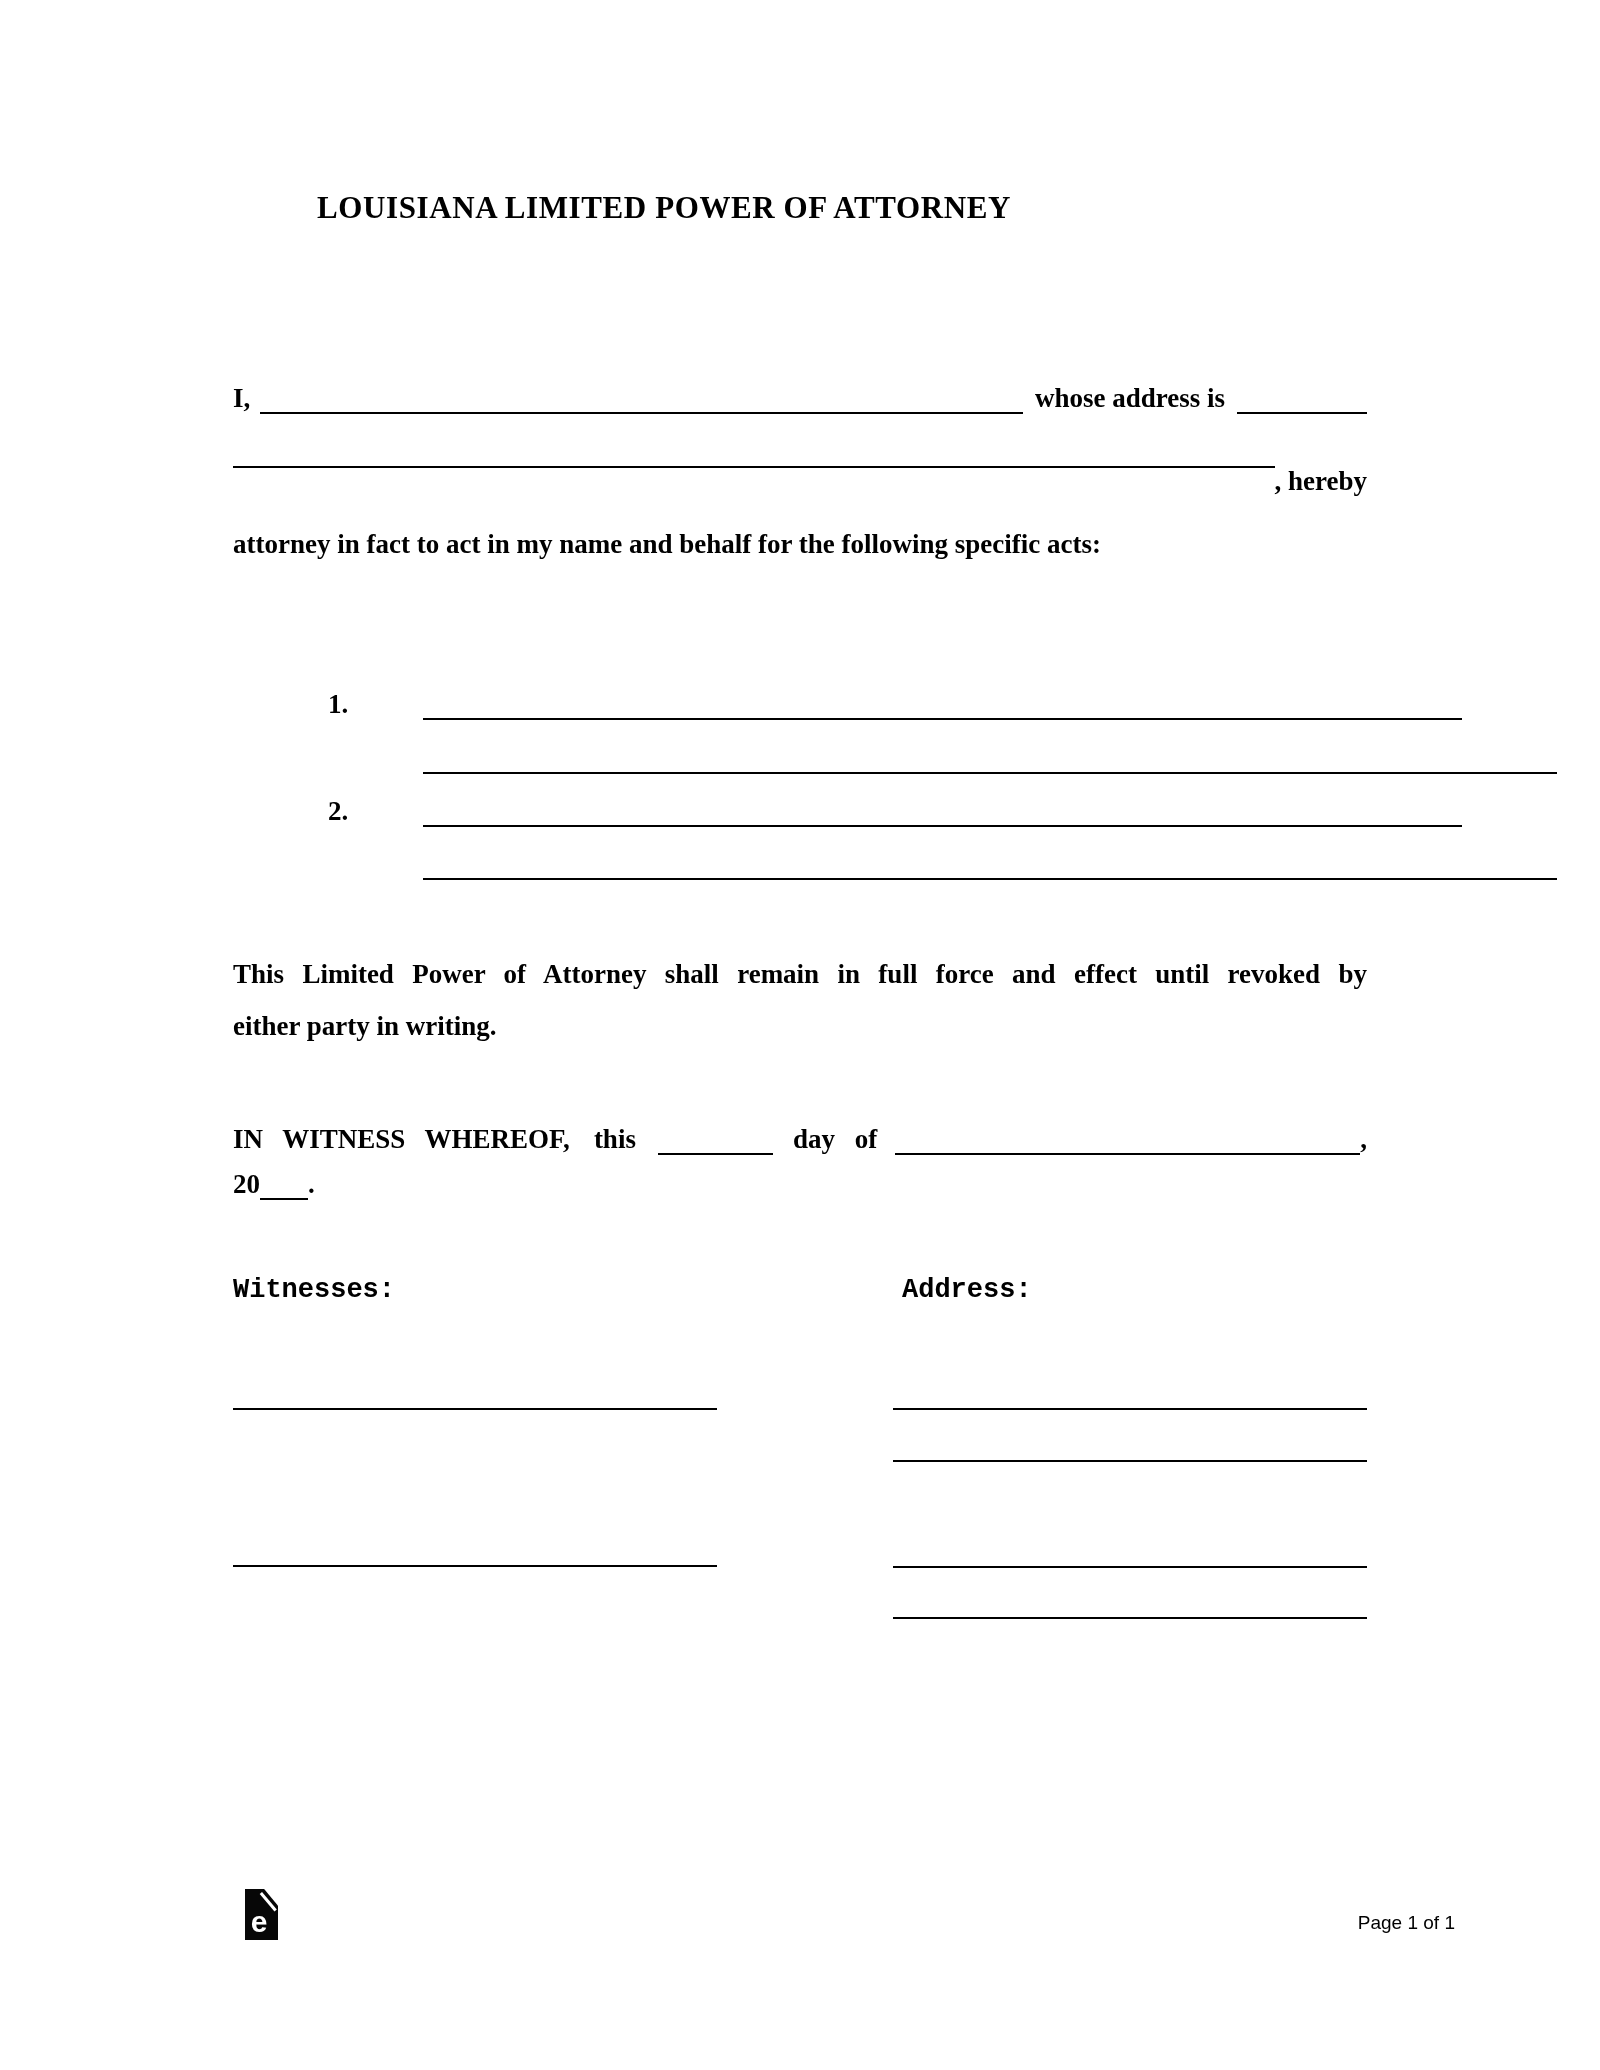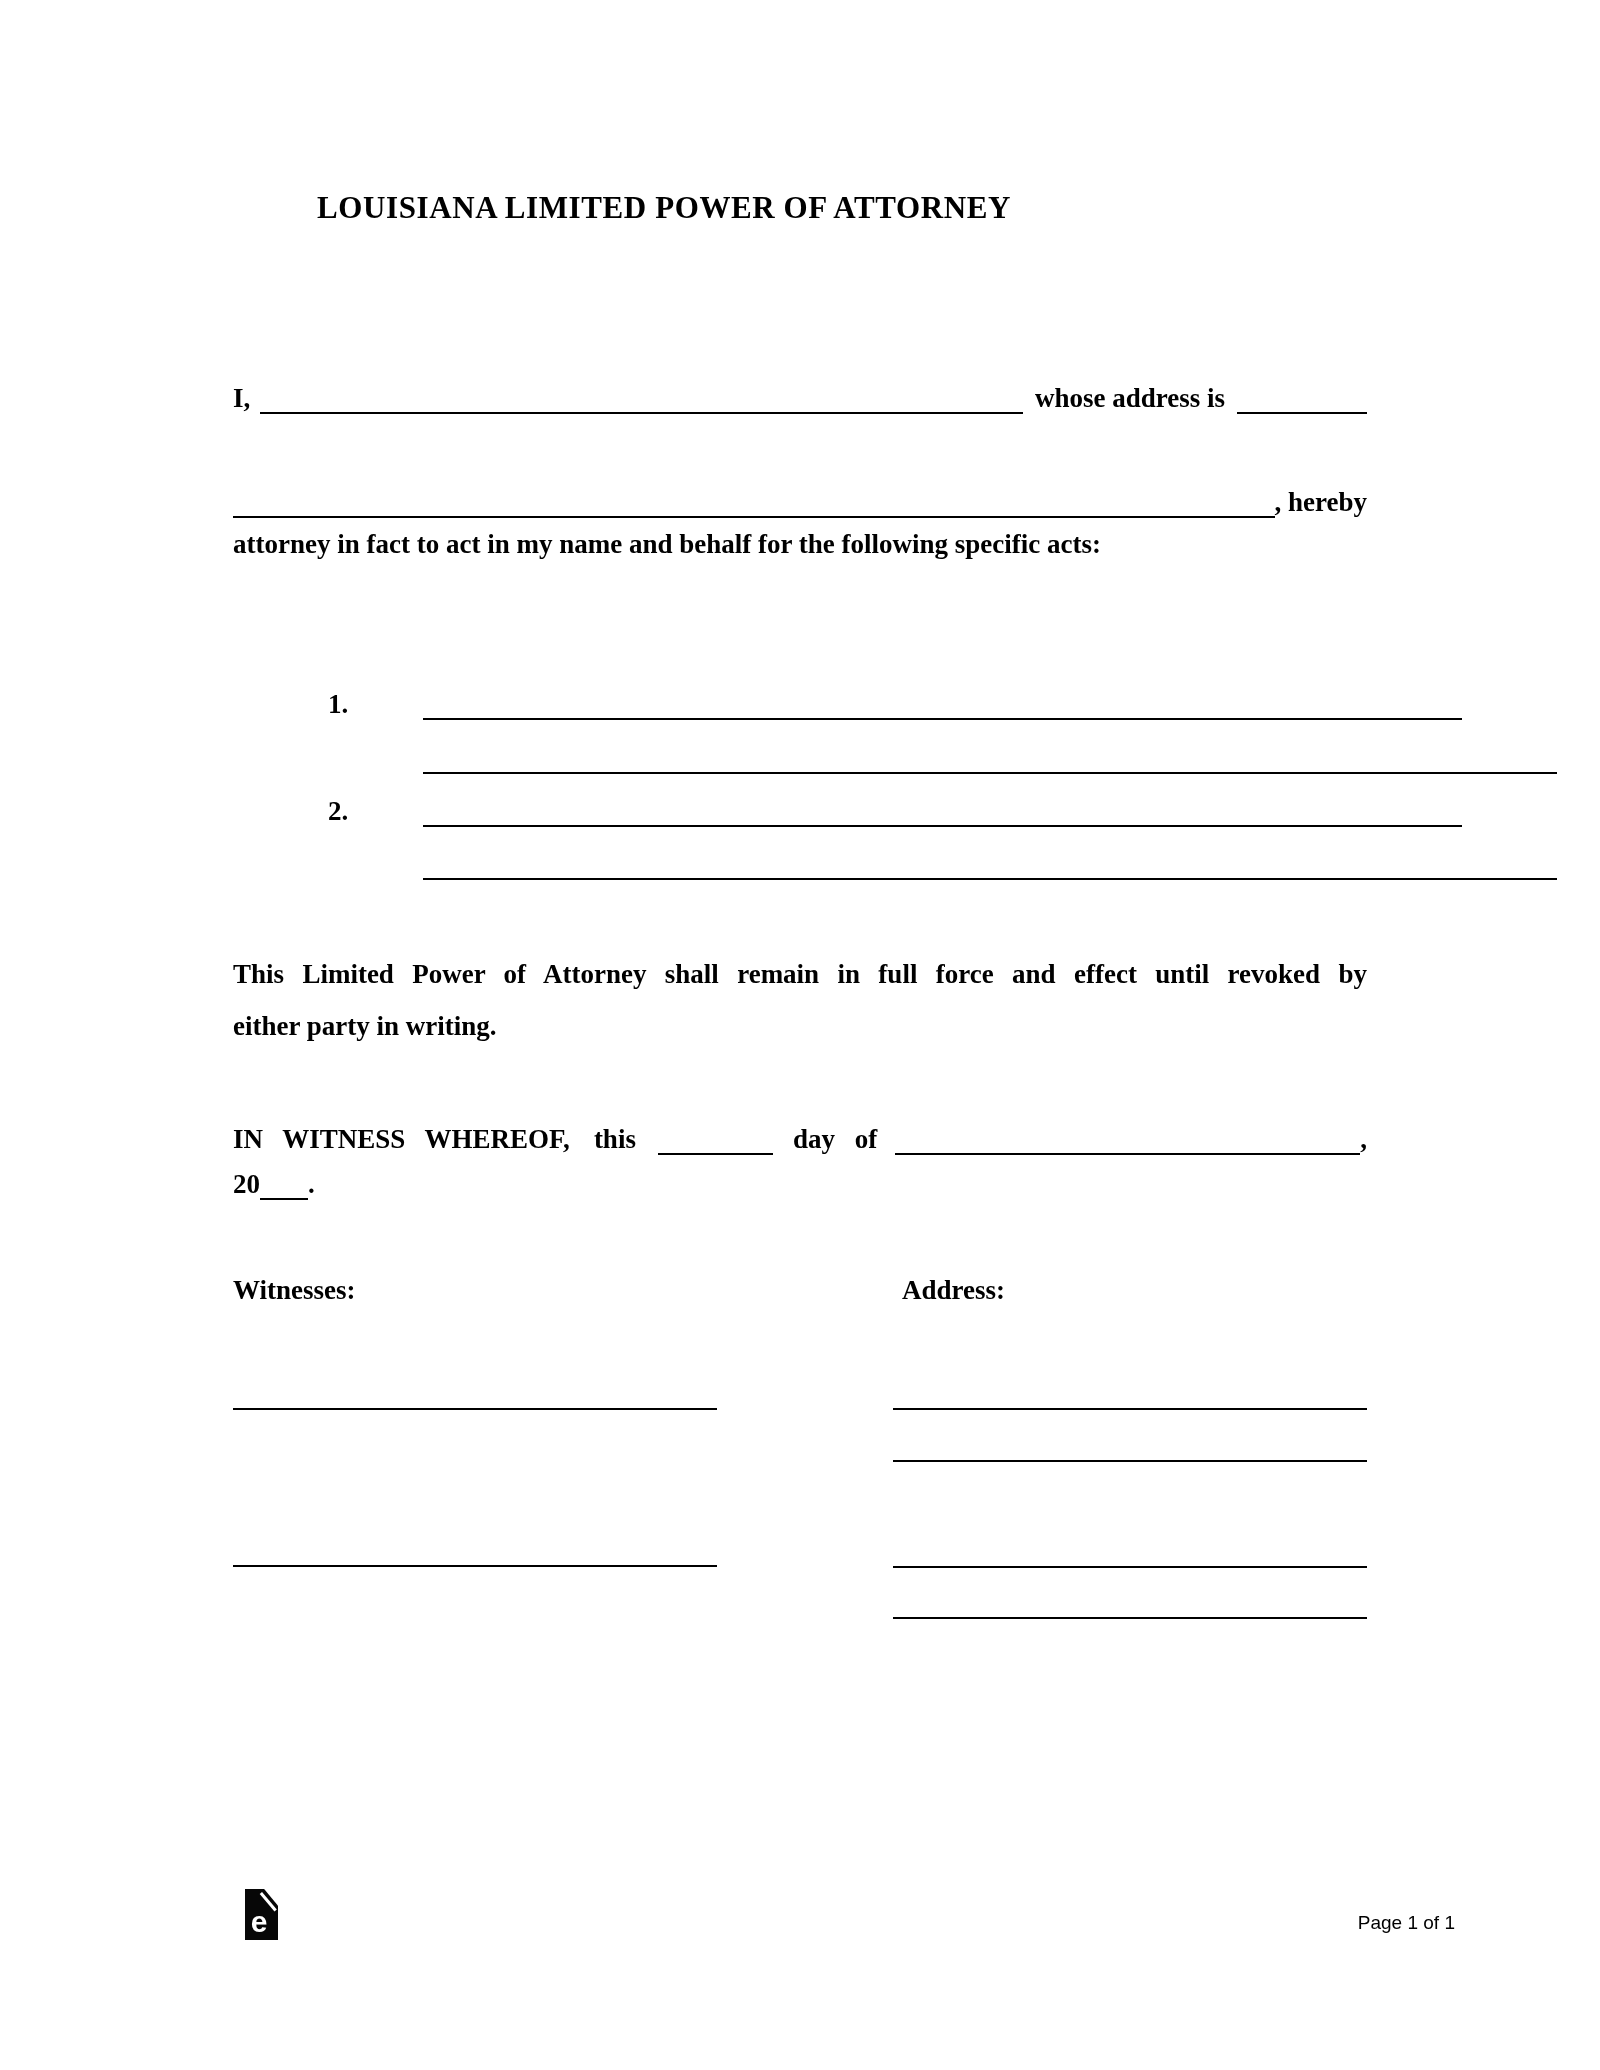--- a/index.html
+++ b/index.html
@@ -18,41 +18,41 @@
   .u  { height:0; border-bottom:2.5px solid #000; }
   .bu { display:inline-block; height:0; border-bottom:2.5px solid #000;
         margin-bottom:-7px; }
 
   .frow { display:flex; align-items:flex-end; }
   .grow { flex:1 1 auto; }
 
   .p1 { top:372px; height:42px; }
   .p2 { top:466px; }
   .line52 { height:52px; }
-  .line52.frow { align-items:flex-end; }
+  .line52.frow { align-items:flex-start; }
   .txt52 { line-height:52px; }
   .just { line-height:52px; text-align:justify; text-align-last:justify; }
 
   .mr6  { margin-right:12px; }  .mr10 { margin-right:10px; }
   .mr12 { margin-right:12px; } .mr18 { margin-right:18px; }
   .mr20 { margin-right:20px; } .mr22 { margin-right:22px; }
   .mr24 { margin-right:24px; }
   .ws   { word-spacing:10px; }
   .wsb  { word-spacing:13px; }
 
   .act-row { height:46px; display:flex; align-items:flex-end; }
   .act-num { flex:0 0 95px; }
   .ind1 { padding-left:95px; }
   .ind2 { padding-left:190px; }
 
   .p3 { top:948px; }
   .p4l1 { top:1109px; height:46px; }
   .p4l2 { top:1161px; line-height:46px; }
 
-  .label { line-height:33px; }
+  .label { line-height:33px;font-family:Liberation Mono, monospace; }
   .sigline { border-bottom:2.5px solid #000; height:0; }
 
   .pursuant { top:1699px; line-height:33px; }
 
   .logo { left:245px; top:1889px; width:33px; height:51px; }
   .logo-page { position:absolute; left:0; top:0; width:33px; height:51px;
     background:#070707;
     clip-path:polygon(0 0, 58% 0, 100% 33%, 100% 100%, 0 100%); }
   .logo-fold { position:absolute; left:17px; top:3px; width:23px; height:2.5px;
     background:#ffffff; transform:rotate(50deg); transform-origin:0 0; }

